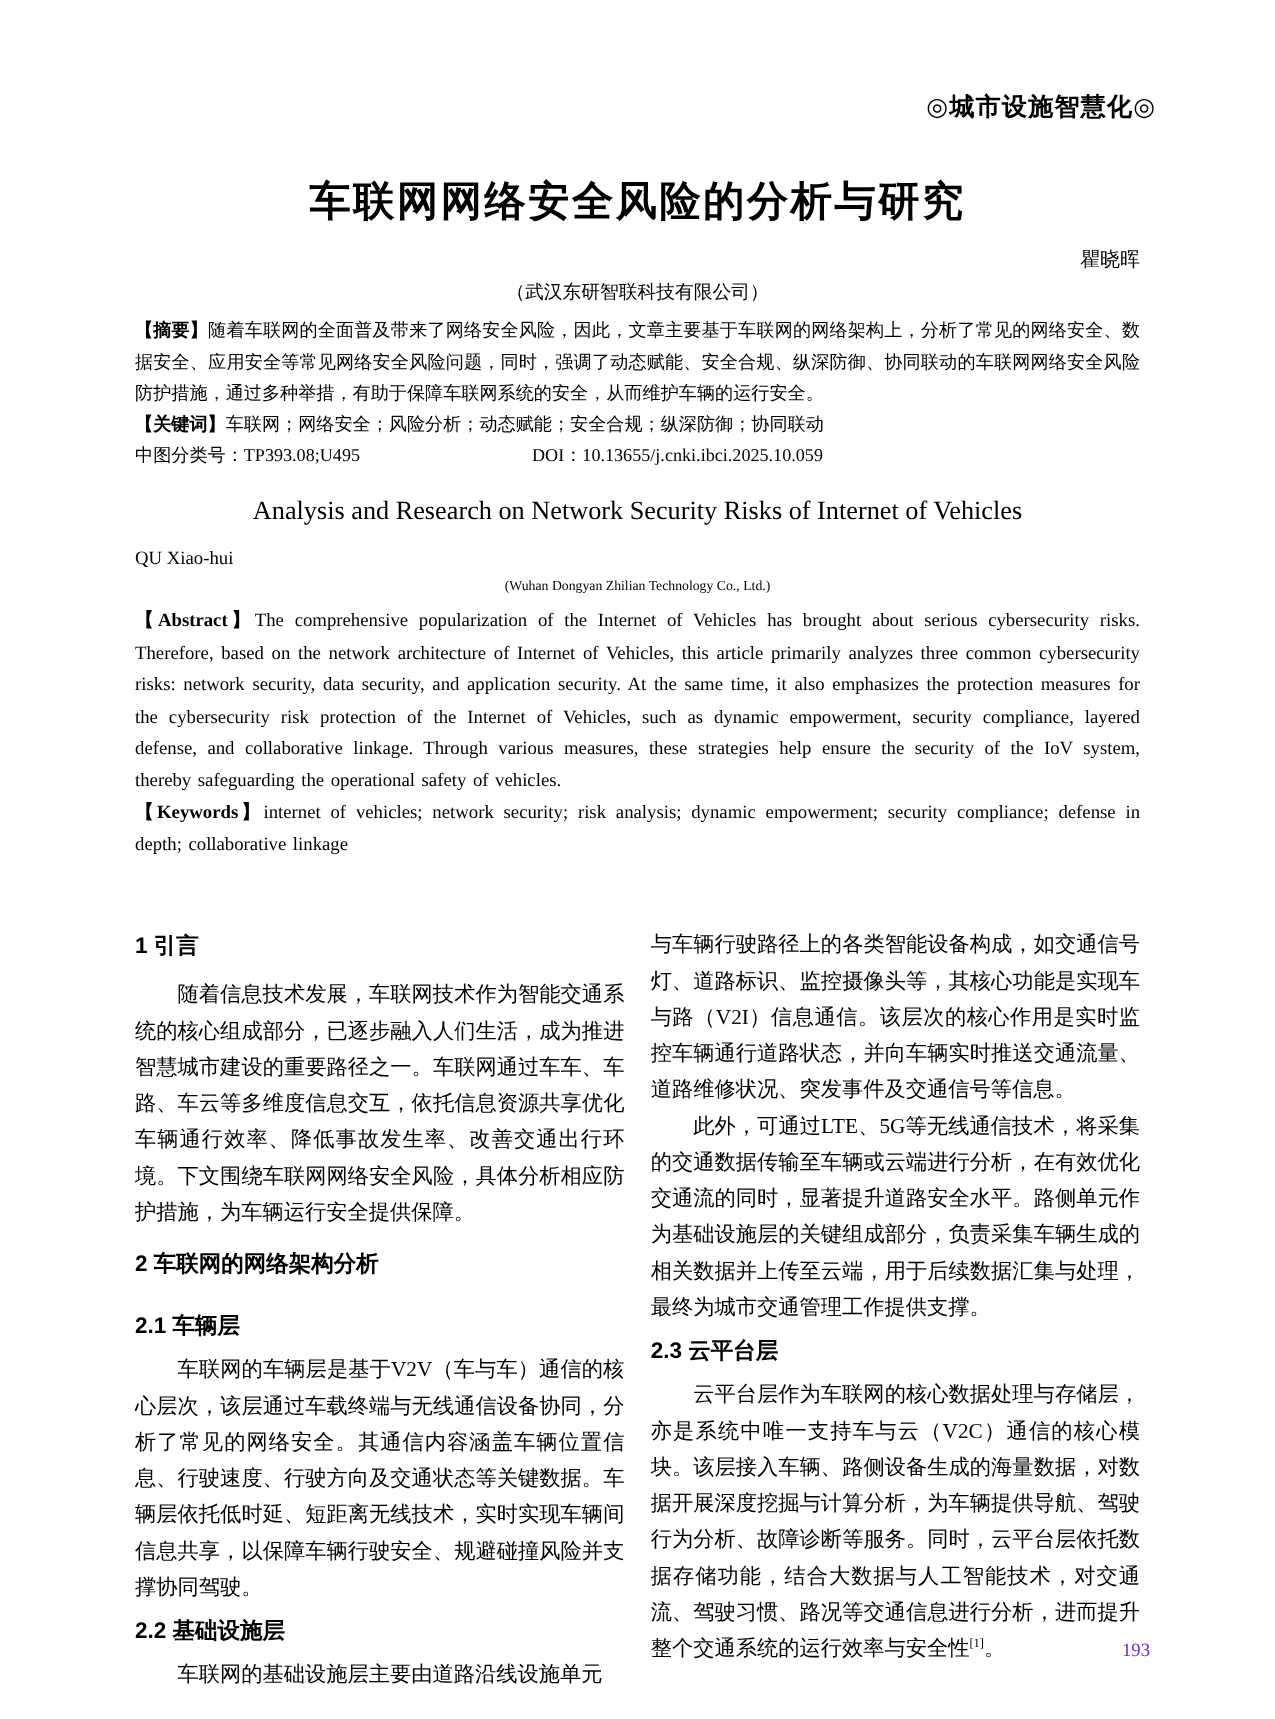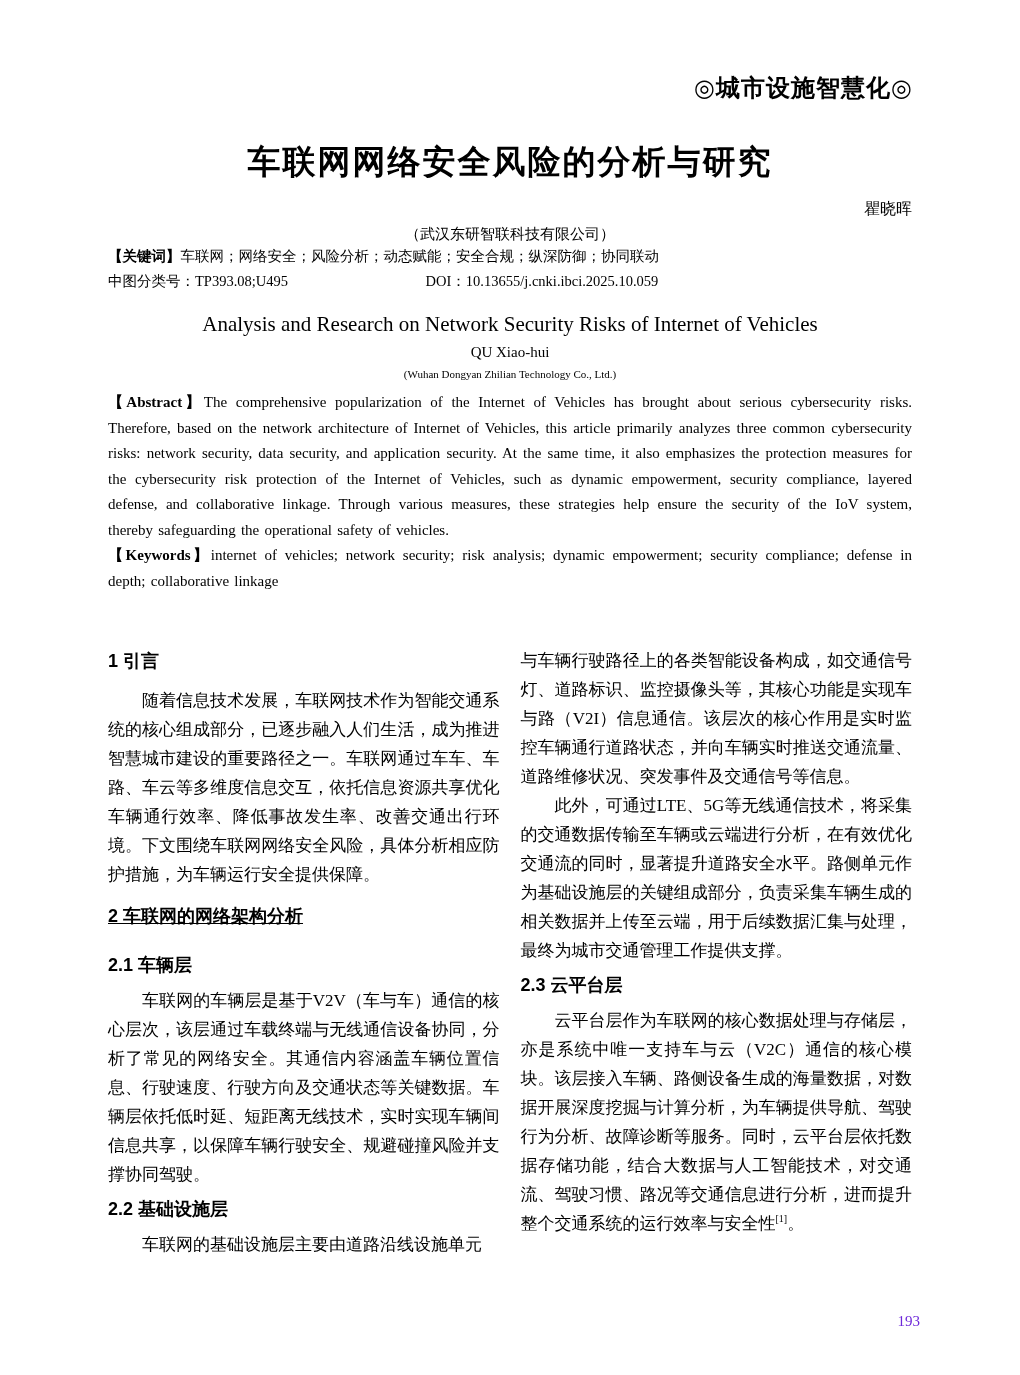--- a/index.html
+++ b/index.html
@@ -8,24 +8,24 @@
     width: 1020px;
     height: 1375px;
     background: #ffffff;
     color: #000;
     font-family: "Liberation Serif", "DejaVu Serif", serif;
     overflow: hidden;
   }
   .running-header {
     position: absolute;
     top: 72px;
-    right: 107px;
+    right: 95px;
     font-family: "Liberation Sans", "DejaVu Sans", sans-serif;
     font-weight: bold;
-    font-size: 24px;
+    font-size: 20px;
     letter-spacing: 1px;
     color: #000;
   }
   .content { padding: 142px 108px 0 108px; }
 
   .title-zh {
     margin: 0;
     text-align: center;
     font-size: 33px;
     line-height: 41px;
@@ -62,22 +62,21 @@
   .doi-part { flex: 1; }
 
   .title-en {
     margin: 16px 0 0 0;
     text-align: center;
     font-size: 21px;
     line-height: 28px;
     font-weight: normal;
   }
   .author-en {
-    margin-top: 4px;
-    text-align: center;
+    margin-top: 15px;
     font-size: 15px;
     line-height: 20px;
   }
   .affil-en {
     margin-top: 2px;
     text-align: center;
     font-size: 11px;
     line-height: 20px;
   }
   .meta-block.en {
@@ -104,21 +103,21 @@
     text-indent: 2em;
   }
   .col p.cont { text-indent: 0; }
   .h1 {
     margin: 0 0 10px 0;
     font-family: "Liberation Sans", "DejaVu Sans", sans-serif;
     font-size: 18px;
     line-height: 30px;
     font-weight: bold;
   }
-  .h1.later { margin-top: 12px; margin-bottom: 22px; text-decoration: underline; }
+  .h1.later { margin-top: 12px; margin-bottom: 22px; }
   .h2 {
     margin: 8px 0 8px 0;
     font-family: "Liberation Sans", "DejaVu Sans", sans-serif;
     font-size: 18px;
     line-height: 25px;
     font-weight: bold;
   }
   sup.cite {
     font-size: 10px;
     line-height: 0;
@@ -138,20 +137,21 @@
 <div class="page">
 
   <div class="running-header">◎城市设施智慧化◎</div>
 
   <div class="content">
 
     <h1 class="title-zh">车联网网络安全风险的分析与研究</h1>
     <div class="author-zh">瞿晓晖</div>
     <div class="affil-zh">（武汉东研智联科技有限公司）</div>
 
+    <p class="meta-block first"><span class="label">【摘要】</span><span>随着车联网的全面普及带来了网络安全风险，因此，文章主要基于车联网的网络架构上，分析了常见的网络安全、数据安全、应用安全等常见网络安全风险问题，同时，强调了动态赋能、安全合规、纵深防御、协同联动的车联网网络安全风险防护措施，通过多种举措，有助于保障车联网系统的安全，从而维护车辆的运行安全。</span></p>
 
     <p class="meta-block"><span class="label">【关键词】</span><span>车联网；网络安全；风险分析；动态赋能；安全合规；纵深防御；协同联动</span></p>
 
     <div class="clc-line">
       <span class="clc-part"><span>中图分类号：</span><span>TP393.08;U495</span></span>
       <span class="doi-part"><span>DOI：</span><span>10.13655/j.cnki.ibci.2025.10.059</span></span>
     </div>
 
     <h2 class="title-en">Analysis and Research on Network Security Risks of Internet of Vehicles</h2>
     <div class="author-en">QU Xiao-hui</div>

